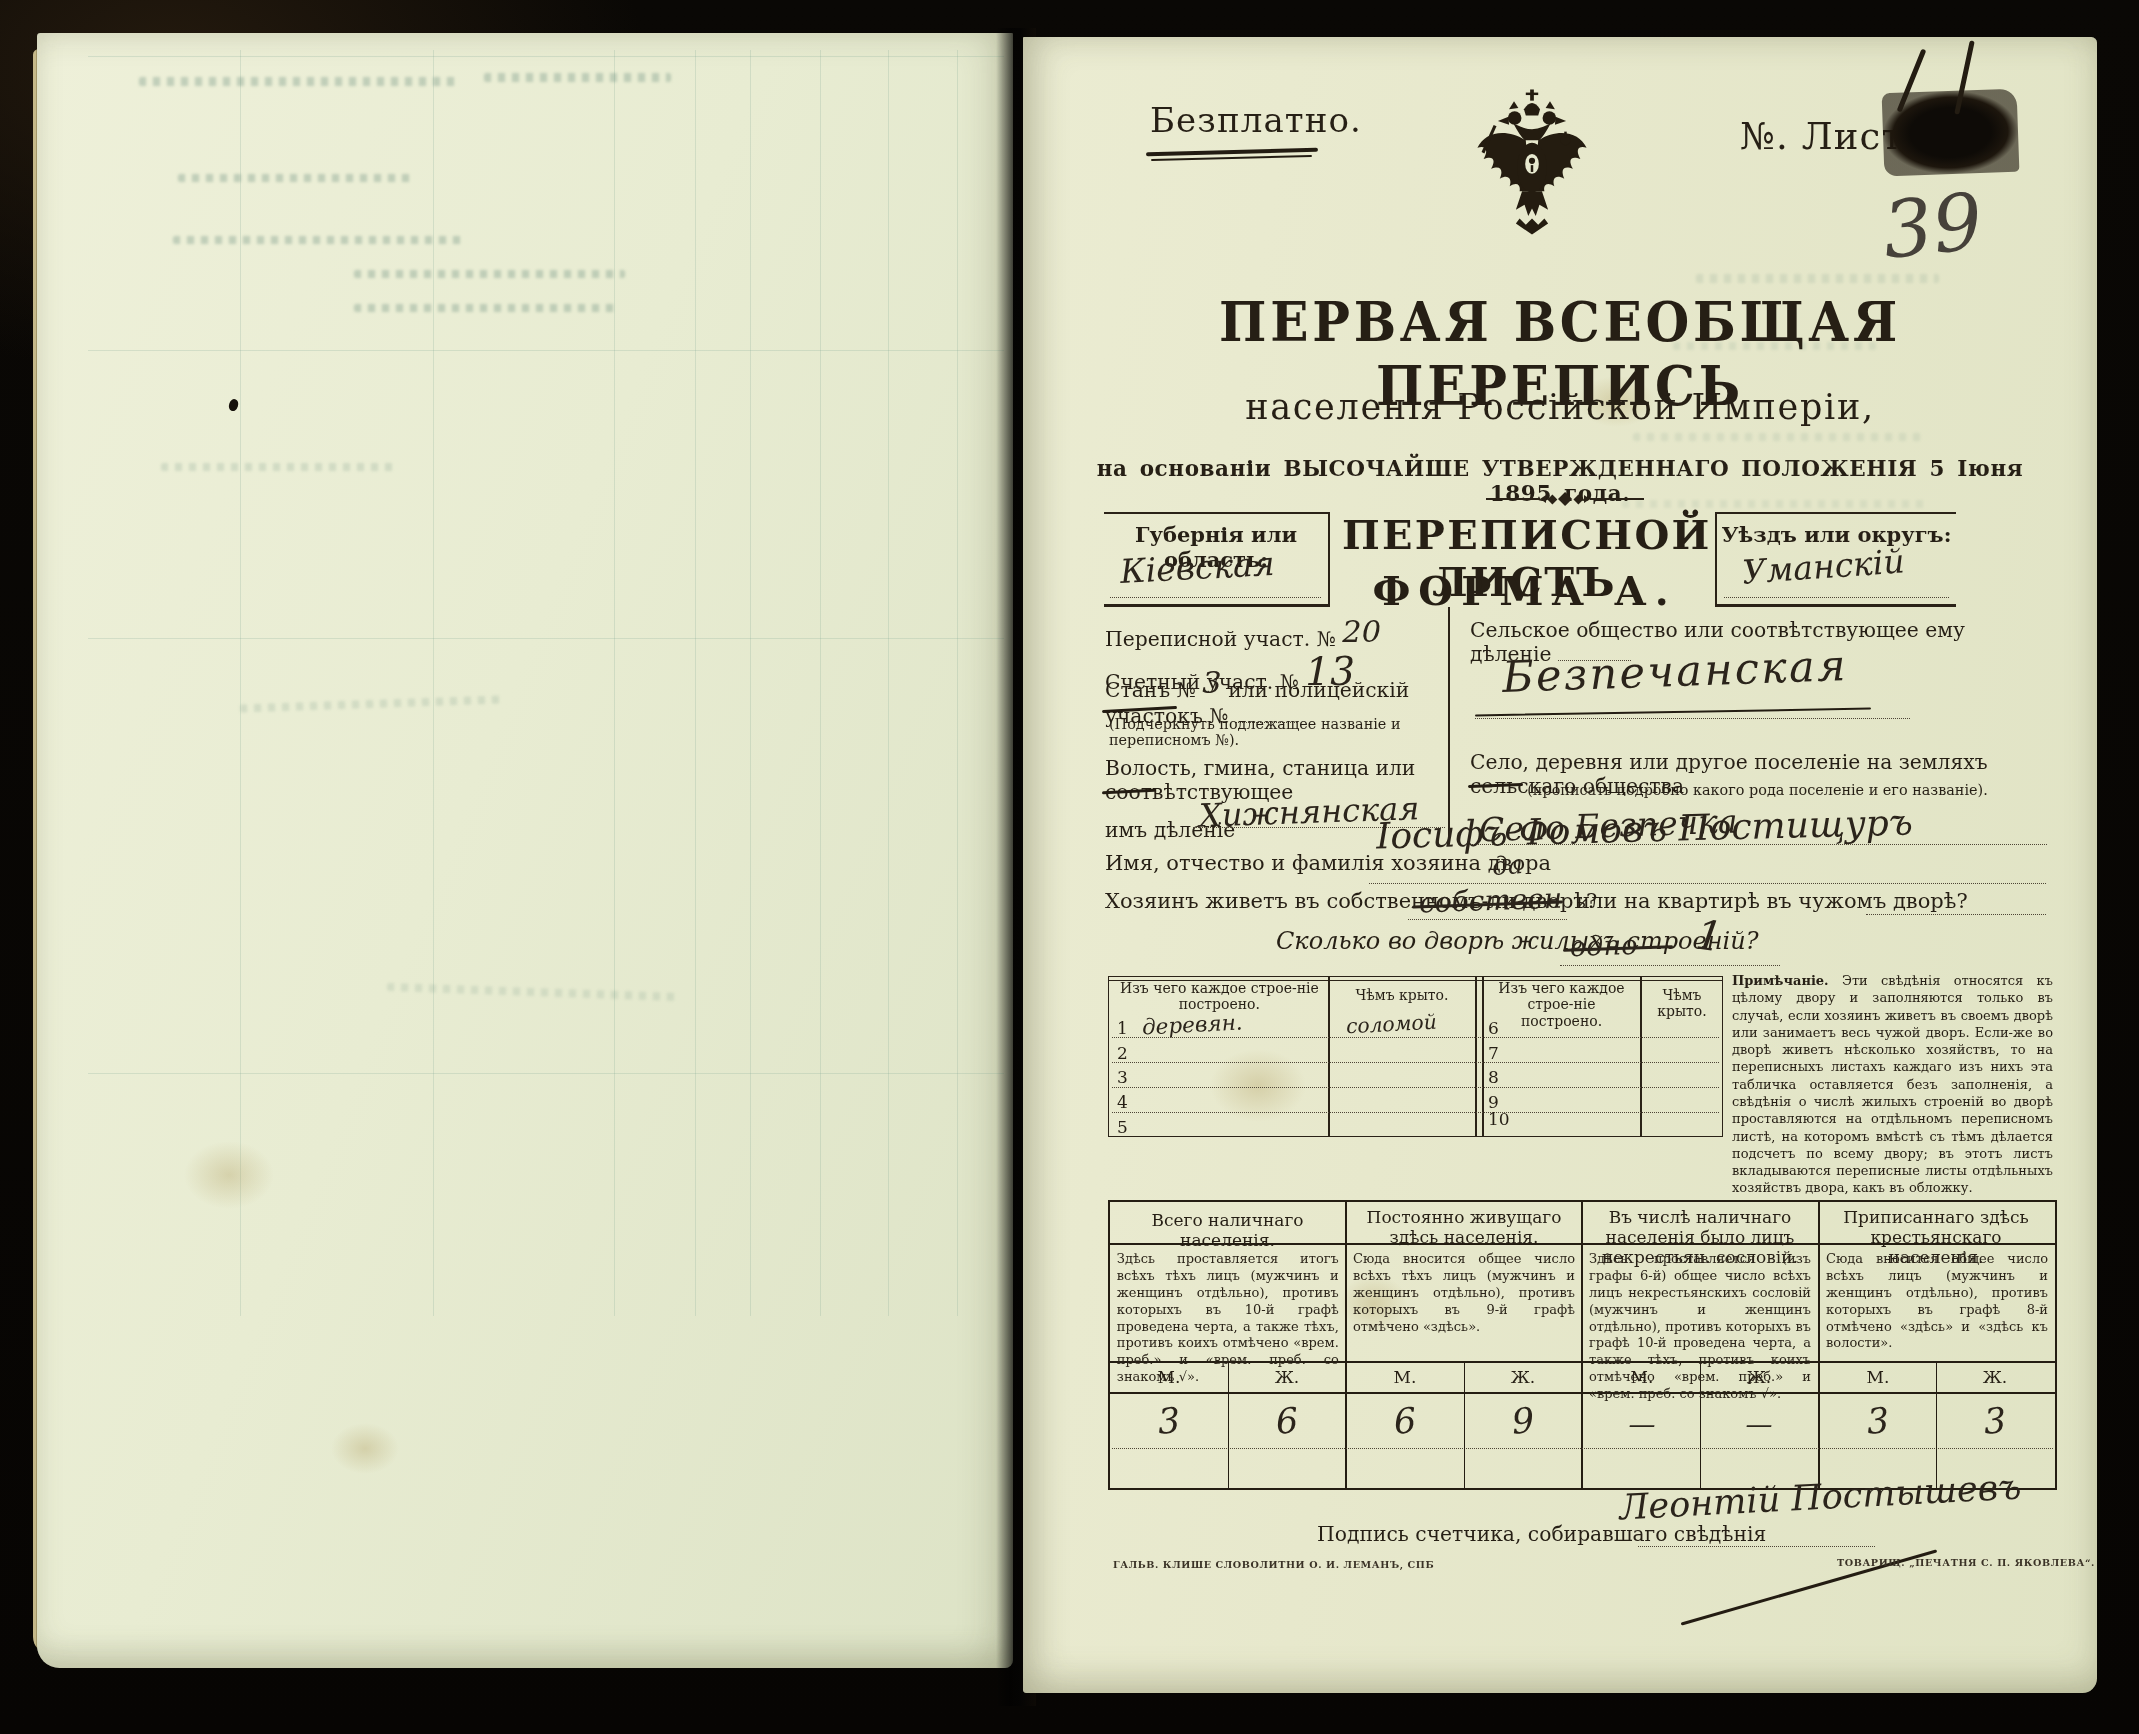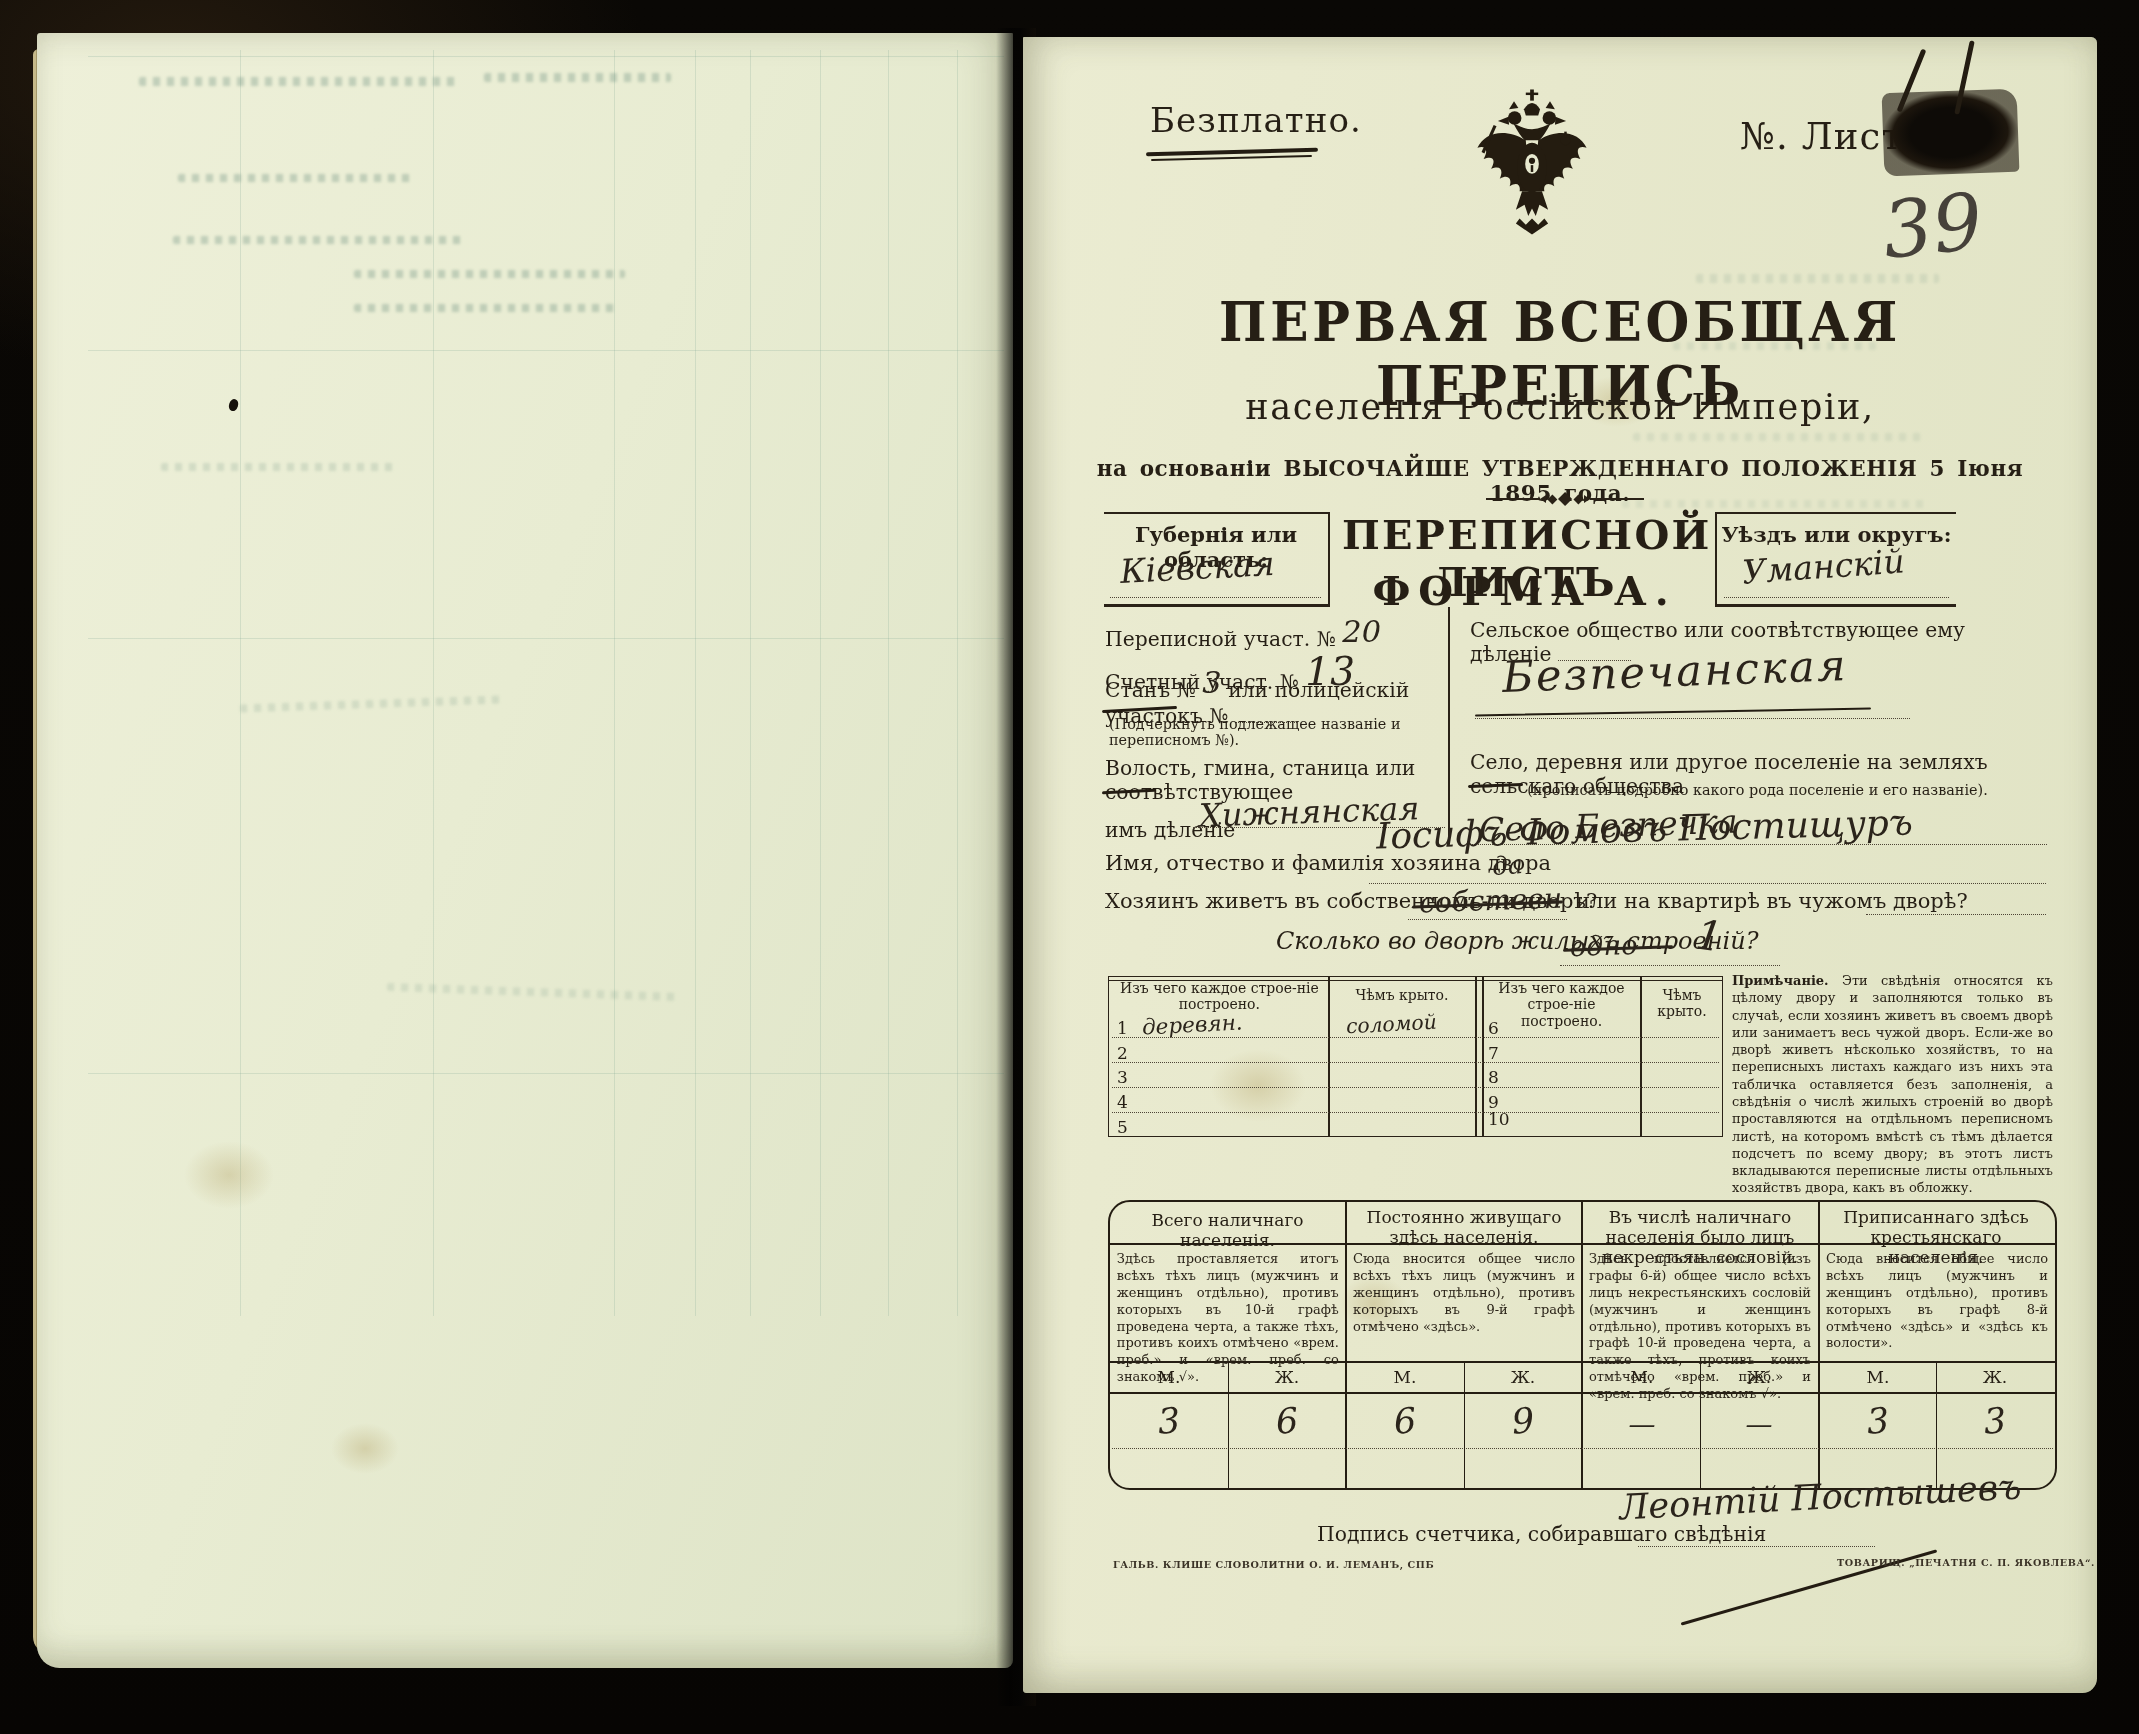--- a/index.html
+++ b/index.html
@@ -247,21 +247,21 @@
       <div class="rowdot" style="top:85px;"></div>
       <div class="rowdot" style="top:110px;"></div>
       <div class="rowdot" style="top:135px;"></div>
     </div>
 
     <div class="abs" style="left:709px;top:935px;width:321px;">
       <p class="note-text" style="margin:0;"><b>Примѣчаніе.</b> <span>Эти свѣдѣнія относятся къ цѣлому двору и заполняются только въ случаѣ, если хозяинъ живетъ въ своемъ дворѣ или занимаетъ весь чужой дворъ. Если-же во дворѣ живетъ нѣсколько хозяйствъ, то на переписныхъ листахъ каждаго изъ нихъ эта табличка оставляется безъ заполненія, а свѣдѣнія о числѣ жилыхъ строеній во дворѣ проставляются на отдѣльномъ переписномъ листѣ, на которомъ вмѣстѣ съ тѣмъ дѣлается подсчетъ по всему двору; въ этотъ листъ вкладываются переписные листы отдѣльныхъ хозяйствъ двора, какъ въ обложку.</span></p>
     </div>
 
 
-    <div id="ptable" style="left:85px;top:1163px;width:945px;height:286px;border-radius:22px;">
+    <div id="ptable" style="left:85px;top:1163px;width:945px;height:286px;">
       <div class="gline" style="left:235px;"></div>
       <div class="gline" style="left:471px;"></div>
       <div class="gline" style="left:708px;"></div>
       <div class="abs" style="left:0;right:0;top:41px;height:1.7px;background:#241d12;"></div>
       <div class="abs" style="left:0;right:0;top:159px;height:1.7px;background:#241d12;"></div>
       <div class="abs" style="left:0;right:0;top:190px;height:2.3px;background:#241d12;"></div>
       <div class="abs dotted" style="left:2.3px;right:2.3px;top:246px;"></div>
       <div class="abs" style="left:118px;top:159px;width:1.1px;height:127px;background:#241d12;"></div>
       <div class="abs" style="left:354px;top:159px;width:1.1px;height:127px;background:#241d12;"></div>
       <div class="abs" style="left:590px;top:159px;width:1.1px;height:127px;background:#241d12;"></div>

